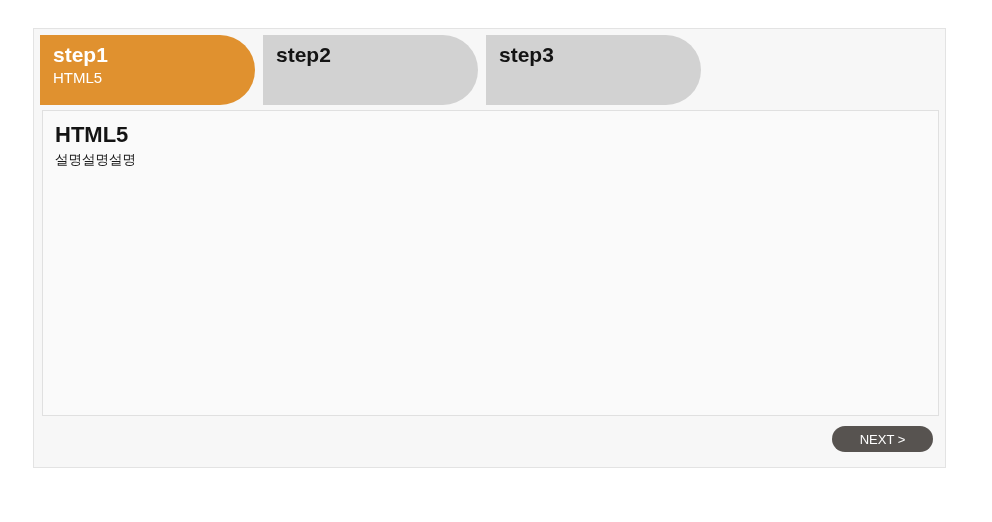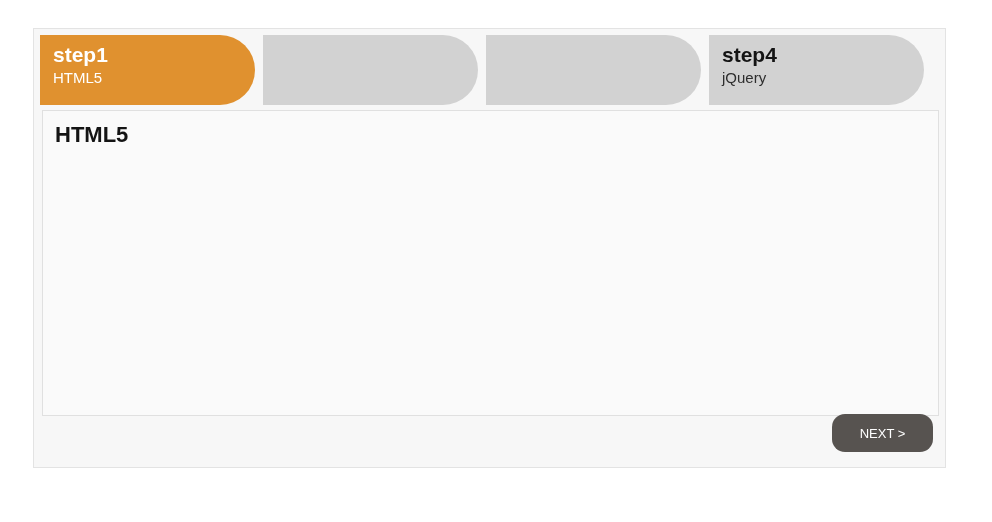--- a/index.html
+++ b/index.html
@@ -70,49 +70,48 @@
     color:var(--text-dark);
     margin:4px 0 3px;
   }
   .panel p{
     font-size:13.5px;
     color:#1a1a1a;
   }
   .next-btn{
     position:absolute;
     right:12px;bottom:15px;
-    width:101px;height:38px;
+    width:101px;height:26px;
     border:none;
     border-radius:13px;
     background:var(--button-bg);
     color:#ffffff;
     font-size:13px;
     font-family:"Liberation Sans","DejaVu Sans",sans-serif;
     cursor:pointer;
   }
 </style>
 </head>
 <body>
 
 <div class="card">
 
   <ul class="tabs">
     <li class="tab active">
       <div class="tab-title">step1</div>
       <div class="tab-sub">HTML5</div>
     </li>
     <li class="tab">
+      <div class="tab-title">step2</div>
     </li>
     <li class="tab">
-    </li>
-    <li class="tab">
-      <div class="tab-title">step4</div>
-      <div class="tab-sub">jQuery</div>
+      <div class="tab-title">step3</div>
     </li>
   </ul>
 
   <div class="panel">
     <h2>HTML5</h2>
+    <p>설명설명설명</p>
   </div>
 
   <button class="next-btn">NEXT &gt;</button>
 
 </div>
 
 </body></html>

